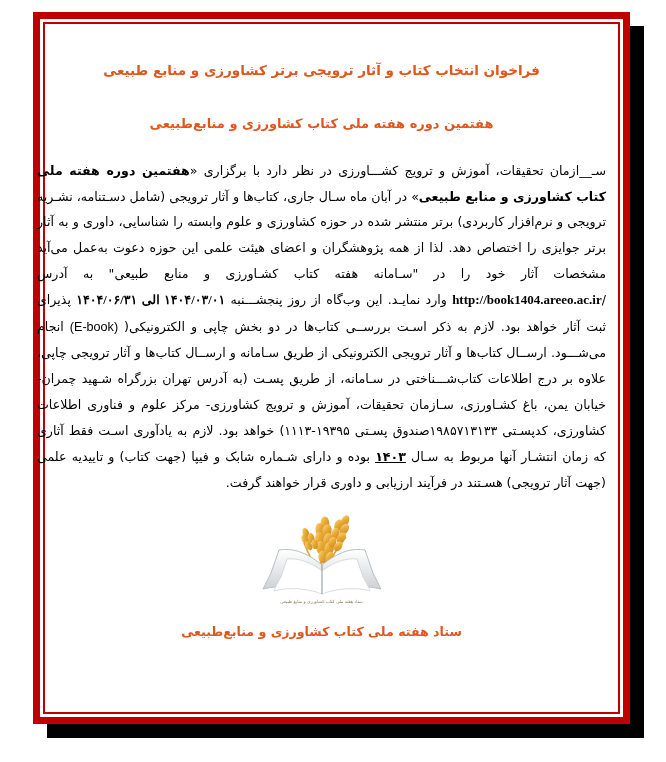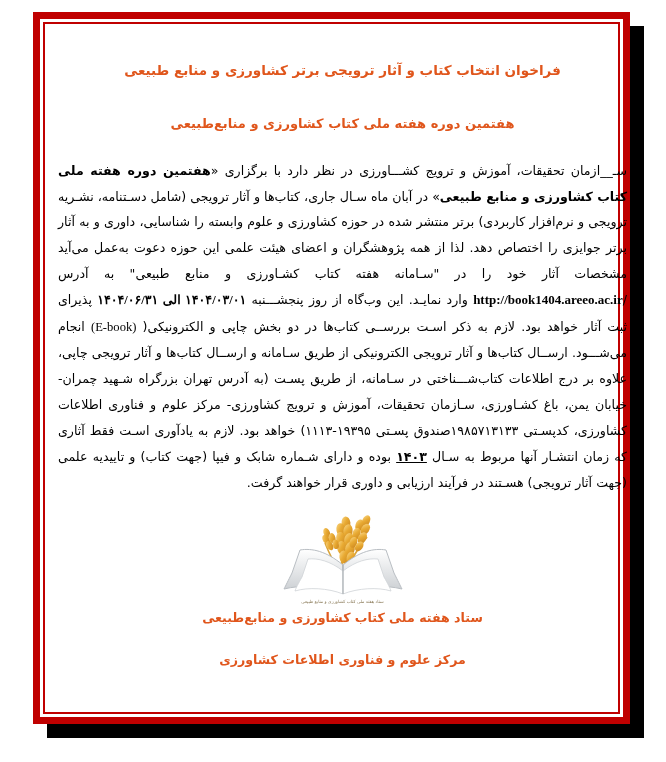--- a/index.html
+++ b/index.html
@@ -30,21 +30,21 @@
     position:absolute;
     left:47px; top:26px;
     width:597px; height:712px;
     background:#000000;
     z-index:-1;
   }
 
   
   #content{
     position:absolute;
-    left:44px; top:12px;
+    left:23px; top:12px;
     width:597px; height:712px;
     box-sizing:border-box;
     padding:10px 14px 10px 14px;
     direction:rtl;
     text-align:justify;
   }
 
   .title-block{ text-align:center; }
   .doc-title{
     color:var(--accent);
@@ -73,21 +73,21 @@
   }
   .body-text b{ font-weight:bold; }
   .url{
     font-family:"Liberation Serif","DejaVu Serif",serif;
     font-weight:bold;
     direction:ltr;
     unicode-bidi:embed;
     font-size:13px;
   }
   .latin{
-    font-family:Liberation Serif, serif;
+    font-family:Liberation Sans, sans-serif;
     direction:ltr;
     unicode-bidi:embed;
   }
   .dates{ font-weight:bold;font-family:Liberation Serif, serif; }
   .year-underline{ font-weight:bold; text-decoration:underline; }
 
   
   .logo-wrap{
     margin:14px auto 0 auto;
     width:190px;
@@ -96,21 +96,21 @@
   }
   .logo-caption{
     font-size:4.4px;
     color:#8a7a58;
     letter-spacing:.2px;
     margin-top:-6px;
     white-space:nowrap;
   }
 
   
-  .footer-block{ text-align:center; margin-top:4px; }
+  .footer-block{ text-align:center; margin-top:18px; }
   .footer-line{
     color:var(--accent);
     font-weight:bold;
     font-size:12.6px;
     line-height:1.6;
   }
   .footer-line + .footer-line{ margin-top:22px; }
 </style>
 </head>
 <body>
@@ -190,16 +190,15 @@
         <path d="M95,62 C82,52 70,49 60,50 L54,68 C50,75 48,79 47,82 C60,78 80,79 95,85 Z" fill="#ffffff" stroke="#cfd3d7" stroke-width=".8"></path>
         <path d="M95,62 C108,52 120,49 130,50 L136,68 C140,75 142,79 143,82 C130,78 110,79 95,85 Z" fill="#ffffff" stroke="#cfd3d7" stroke-width=".8"></path>
         <path d="M95,56 L95,85" stroke="#a9aeb3" stroke-width="1.1"></path>
       </g>
     </svg>
     <div class="logo-caption">ستاد هفته ملی کتاب کشاورزی و منابع طبیعی</div>
   </div>
 
   <div class="footer-block">
     <div class="footer-line">ستاد هفته ملی کتاب کشاورزی و منابع‌طبیعی</div>
-    <div class="footer-line">مرکز علوم و فناوری اطلاعات کشاورزی</div>
   </div>
 
 </div>
 
 </body></html>

